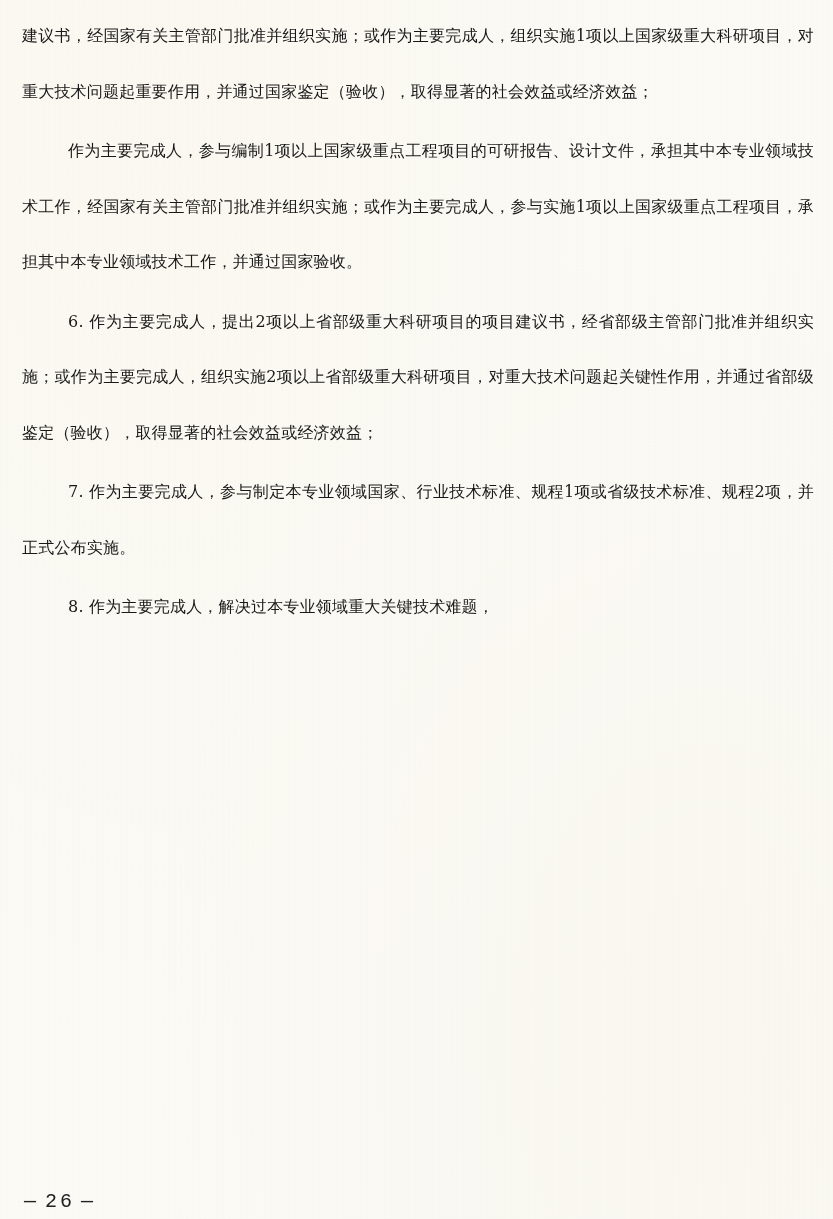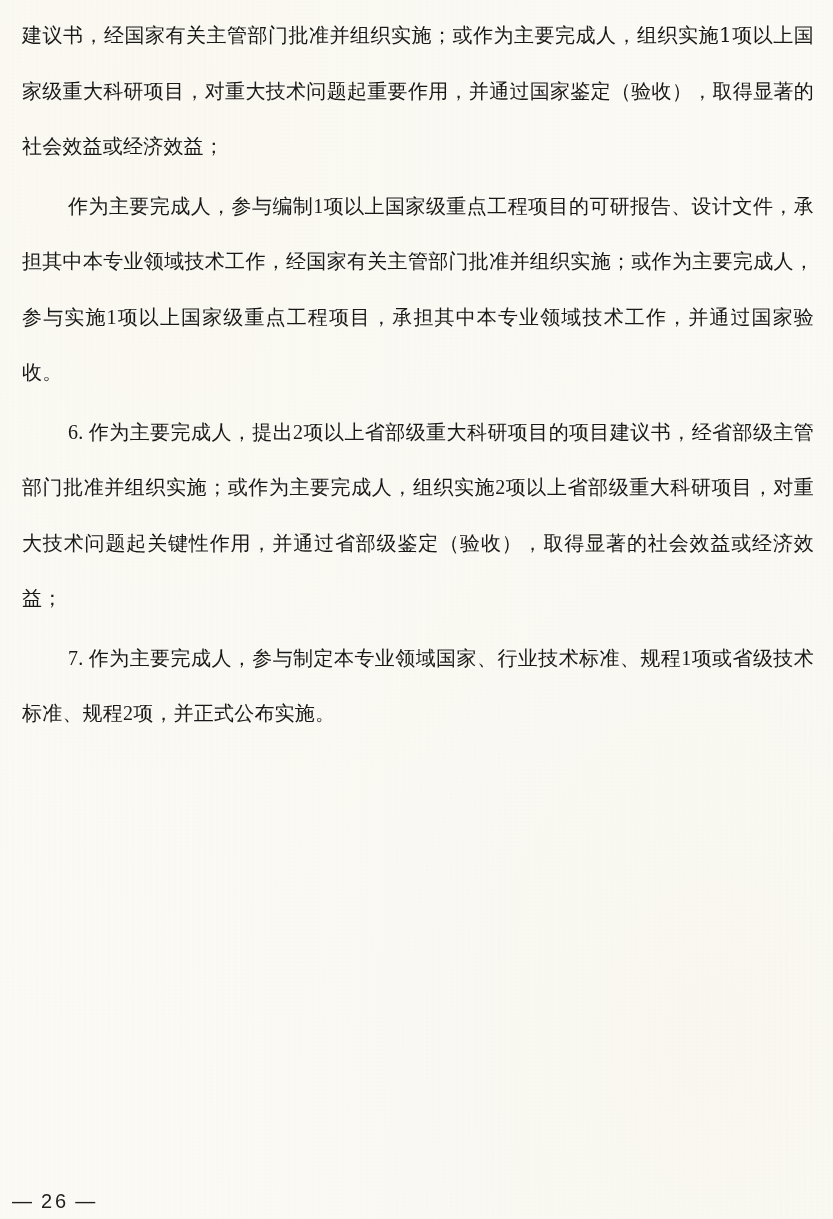--- a/index.html
+++ b/index.html
@@ -36,58 +36,58 @@
       repeating-linear-gradient(90deg, rgba(0,0,0,0.01) 0px, rgba(0,0,0,0) 3px, rgba(0,0,0,0) 6px);
   }
   .body-text {
     position: absolute;
     top: 8px;
     left: 22px;
     width: 792px;
   }
   p.para {
     margin: 0 0 4px 0;
-    font-size: 20px;
+    font-size: 16px;
     line-height: 55.5px;
     text-align: justify;
     text-justify: inter-ideograph;
     letter-spacing: 0.2px;
     color: #191919;
     text-indent: 0;
   }
   p.indent {
     text-indent: 46px;
-    font-family: Liberation Serif, serif;
   }
   .pagenum {
     position: absolute;
     left: 0;
     right: 0;
     bottom: 6px;
     text-align: left;
-    padding-left: 6px;
+    padding-left: 18px;
     font-size: 20px;
     letter-spacing: 3px;
     color: #222;
-    font-family: Liberation Sans, sans-serif;
+    font-family: Liberation Mono, monospace;
   }
   .pagenum .dash {
     display: inline-block;
     padding: 0 6px;
   }
 </style>
 </head>
 <body>
 
 <div class="page">
   <div class="body-text">
     <p class="para">建议书，经国家有关主管部门批准并组织实施；或作为主要完成人，组织实施1项以上国家级重大科研项目，对重大技术问题起重要作用，并通过国家鉴定（验收），取得显著的社会效益或经济效益；</p>
     <p class="para indent">作为主要完成人，参与编制1项以上国家级重点工程项目的可研报告、设计文件，承担其中本专业领域技术工作，经国家有关主管部门批准并组织实施；或作为主要完成人，参与实施1项以上国家级重点工程项目，承担其中本专业领域技术工作，并通过国家验收。</p>
     <p class="para indent">6. 作为主要完成人，提出2项以上省部级重大科研项目的项目建议书，经省部级主管部门批准并组织实施；或作为主要完成人，组织实施2项以上省部级重大科研项目，对重大技术问题起关键性作用，并通过省部级鉴定（验收），取得显著的社会效益或经济效益；</p>
     <p class="para indent">7. 作为主要完成人，参与制定本专业领域国家、行业技术标准、规程1项或省级技术标准、规程2项，并正式公布实施。</p>
+    <p class="para indent">8. 作为主要完成人，解决过本专业领域重大关键技术难题，</p>
   </div>
 
   <div class="pagenum">
     <span class="dash">—</span><span>26</span><span class="dash">—</span>
   </div>
 
   <div class="noise"></div>
 </div>
 
 </body></html>

